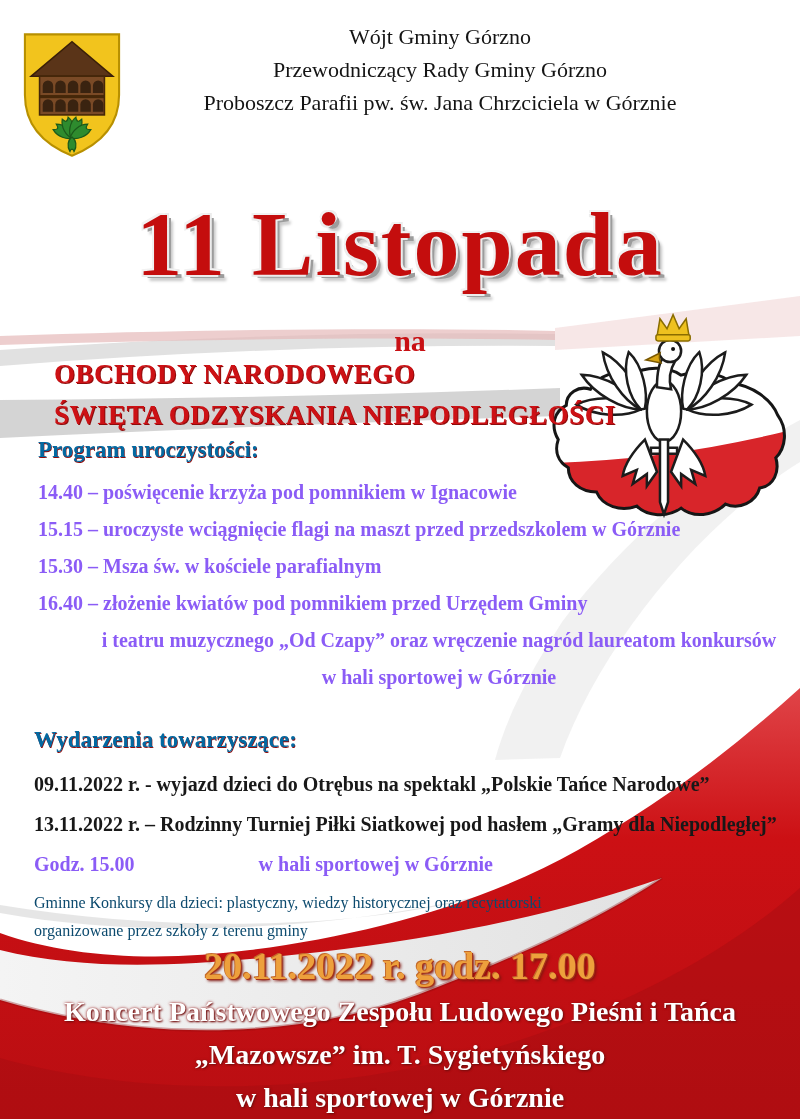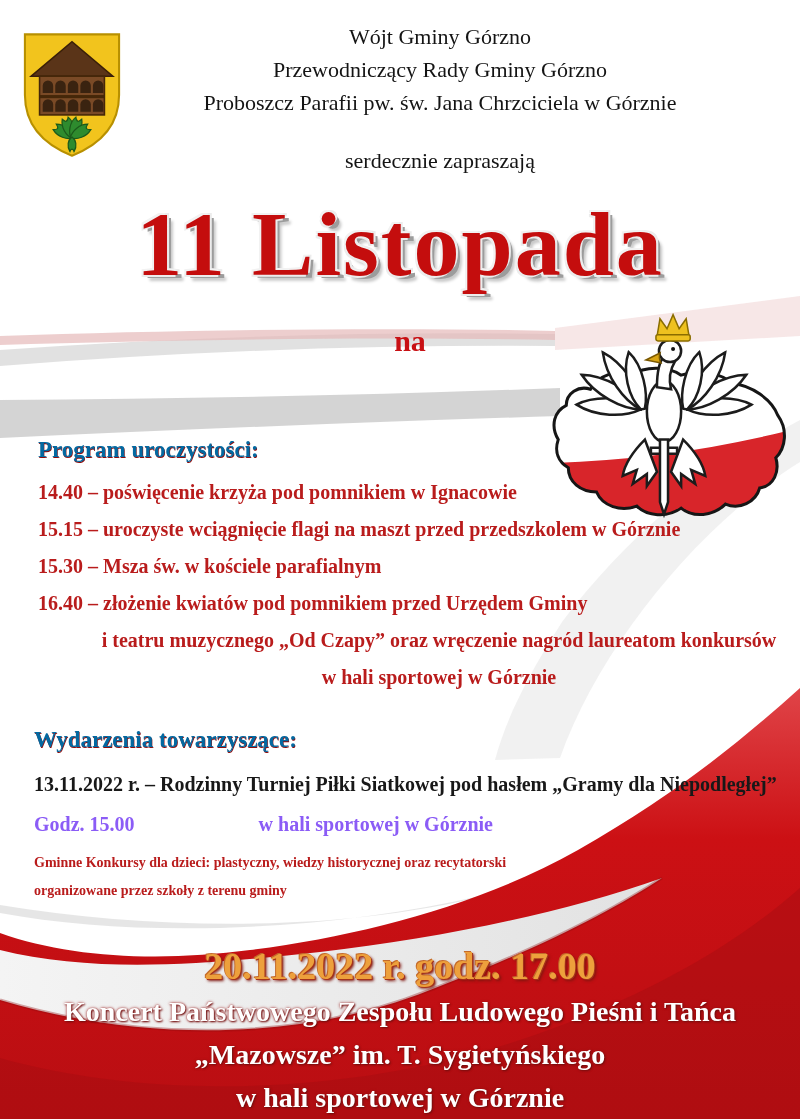--- a/index.html
+++ b/index.html
@@ -29,30 +29,30 @@
   .subtitle{left:54px; top:354px; z-index:2; color:#cd1115; font-weight:bold;
     font-size:27px; line-height:41px; letter-spacing:.5px;
     text-shadow:1px 1px 0 #8f0c0c;}
 
   .eagle{left:528px; top:310px; width:272px; height:228px; z-index:1;}
 
   .program{left:38px; top:437px; width:745px; z-index:2;}
   .section-heading{font-size:23px; font-weight:bold; color:#0369a1; margin:0 0 11px 0;
     text-shadow:.5px .5px 0 #8f0c0c;}
   .plist{margin:0; padding:0; list-style:none; font-size:20px; font-weight:bold;
-    color:#b91c1c; line-height:37px;}
+    color:#8b5cf6; line-height:37px;}
   .plist li{margin:0;}
   .plist li.indent{padding-left:57px;text-align:center;}
 
   .events{left:34px; top:727px; width:750px; z-index:2;}
   .elist{margin:0; padding:0; list-style:none; font-size:20px; font-weight:bold;
     color:#181818; line-height:40px;}
   .time-row{margin-top:9px; font-size:20px; font-weight:bold; color:#8b5cf6;}
   .time-row .place{padding-left:124px;}
-  .contests{margin-top:13px; font-size:14px; font-weight:bold; color:#b91c1c; line-height:28px;}
+  .contests{margin-top:13px; font-size:16px; font-weight:normal; color:#0c4a6e; line-height:28px;}
 
   .concert-date{left:-20px; top:944px; width:840px; text-align:center; z-index:2;
     font-size:38px; font-weight:bold; color:#eda03c;
     text-shadow:1px 1px 0 #a5321a, -1px -1px 0 #c46a2a, 2px 2px 3px #7e150e;}
   .concert{left:-20px; top:990px; width:840px; text-align:center; z-index:2;
     font-size:28px; font-weight:bold; color:#ffffff; line-height:43px;
     text-shadow:1px 1px 2px #6e0d0d, 0 0 3px #9b1515;}
 </style>
 </head>
 <body>
@@ -114,24 +114,27 @@
         <path transform="rotate(180)" d="M0,0 C-4,-3 -5,-9 -2,-14 C-1,-11 1,-11 2,-14 C5,-9 4,-3 0,0 Z"></path>
       </g>
     </svg>
   </div>
 
   <div class="header">
     <div>Wójt Gminy Górzno</div>
     <div>Przewodniczący Rady Gminy Górzno</div>
     <div>Proboszcz Parafii pw. św. Jana Chrzciciela w Górznie</div>
   </div>
-  <div class="invite">serdecznie zapraszają</div>
 
   <div class="big-title">11 Listopada</div>
   <div class="na">na</div>
+  <div class="subtitle">
+    <div>OBCHODY NARODOWEGO</div>
+    <div>ŚWIĘTA ODZYSKANIA NIEPODLEGŁOŚCI</div>
+  </div>
 
   <div class="eagle">
     <svg width="272" height="228" viewBox="0 0 270 225">
       <defs>
         <clipPath id="mapClip">
           <path d="M30,128 C22,114 26,100 38,94 C38,82 50,74 62,78 C70,64 88,58 102,64 C118,54 140,56 152,64 C170,58 192,62 202,72 C222,74 242,88 248,104 C258,118 256,136 246,146 C250,160 244,174 230,176 C226,190 210,198 196,192 C184,204 164,206 152,196 C138,206 118,204 108,194 C92,200 74,194 68,180 C52,180 40,170 40,156 C30,150 26,140 30,128 Z"></path>
         </clipPath>
       </defs>
       <path d="M30,128 C22,114 26,100 38,94 C38,82 50,74 62,78 C70,64 88,58 102,64 C118,54 140,56 152,64 C170,58 192,62 202,72 C222,74 242,88 248,104 C258,118 256,136 246,146 C250,160 244,174 230,176 C226,190 210,198 196,192 C184,204 164,206 152,196 C138,206 118,204 108,194 C92,200 74,194 68,180 C52,180 40,170 40,156 C30,150 26,140 30,128 Z" fill="#ffffff"></path>
       <path d="M0,152 C90,150 180,140 270,116 L270,225 L0,225 Z" clip-path="url(#mapClip)" fill="#d8252a"></path>
@@ -174,20 +177,21 @@
       <li>15.30 – Msza św. w kościele parafialnym</li>
       <li>16.40 – złożenie kwiatów pod pomnikiem przed Urzędem Gminy</li>
       <li class="indent">i teatru muzycznego „Od Czapy” oraz wręczenie nagród laureatom konkursów</li>
       <li class="indent">w hali sportowej w Górznie</li>
     </ul>
   </div>
 
   <div class="events">
     <div class="section-heading">Wydarzenia towarzyszące:</div>
     <ul class="elist">
+      <li>09.11.2022 r. - wyjazd dzieci do Otrębus na spektakl „Polskie Tańce Narodowe”</li>
       <li>13.11.2022 r. – Rodzinny Turniej Piłki Siatkowej pod hasłem „Gramy dla Niepodległej”</li>
     </ul>
     <div class="time-row">
       <span>Godz. 15.00</span><span class="place">w hali sportowej w Górznie</span>
     </div>
     <div class="contests">
       <div>Gminne Konkursy dla dzieci: plastyczny, wiedzy historycznej oraz recytatorski</div>
       <div>organizowane przez szkoły z terenu gminy</div>
     </div>
   </div>

